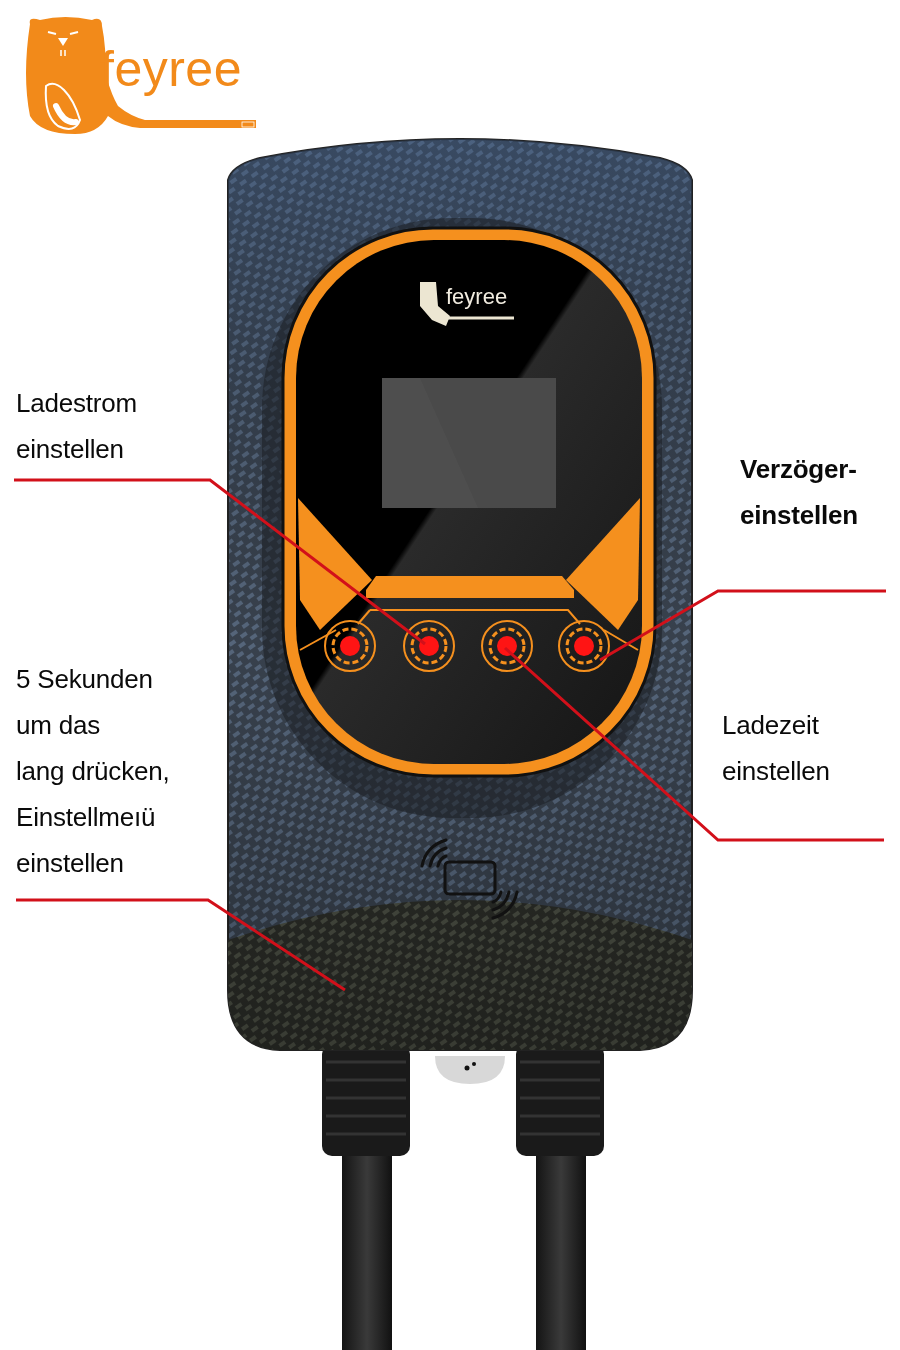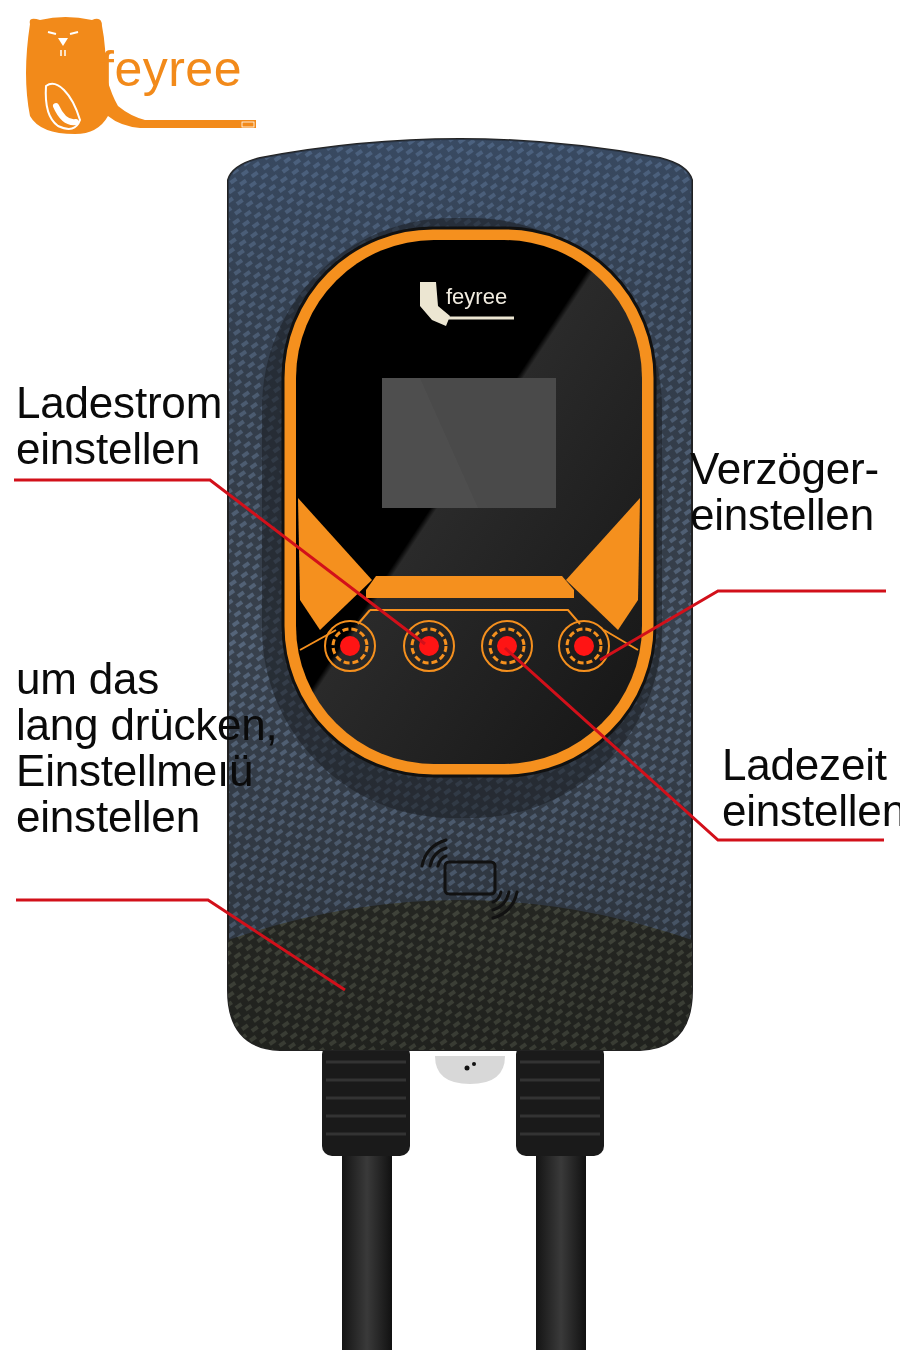--- a/index.html
+++ b/index.html
@@ -1,19 +1,19 @@
 <!DOCTYPE html>
 <html><head>
 <meta charset="utf-8">
 <style>
   html, body { margin:0; padding:0; background:#ffffff; }
   body { width:900px; height:1350px; position:relative; overflow:hidden;
          font-family:"Liberation Sans", "DejaVu Sans", sans-serif; }
   .abs { position:absolute; }
-  .label { position:absolute; color:#0a0a0a; font-size:44px; line-height:46px; letter-spacing:-0.2px; }
+  .label { position:absolute; color:#0a0a0a; font-size:26px; line-height:46px; letter-spacing:-0.2px; }
   .label span { display:block; white-space:nowrap; }
   .brand-text { position:absolute; left:100px; top:40px; font-size:50px; color:#f28a1a; letter-spacing:0.5px; }
   svg { position:absolute; left:0; top:0; }
 </style>
 </head>
 <body>
 
 <div class="abs" style="left:20px;top:16px;width:240px;height:120px;">
   <svg width="240" height="120" viewBox="0 0 240 120">
 
@@ -153,30 +153,31 @@
     <polyline points="16,900 208,900 345,990"></polyline>
     <polyline points="884,840 718,840 505,648"></polyline>
   </g>
 </svg>
 
 <div class="label" style="left:16px;top:380px;">
   <span>Ladestrom</span>
   <span>einstellen</span>
 </div>
 
-<div class="label" style="left:690px;top:446px;">
+<div class="label" style="left:740px;top:446px;font-weight:bold;">
   <span>Verzöger-</span>
   <span>einstellen</span>
 </div>
 
 <div class="label" style="left:16px;top:656px;">
+  <span>5 Sekunden</span>
   <span>um das</span>
   <span>lang drücken,</span>
   <span>Einstellmeıü</span>
   <span>einstellen</span>
 </div>
 
-<div class="label" style="left:722px;top:742px;">
+<div class="label" style="left:722px;top:702px;">
   <span>Ladezeit</span>
   <span>einstellen</span>
 </div>
 
 <div class="abs" style="left:446px;top:284px;font-size:22px;color:#f1ece0;">feyree</div>
 
 </body></html>

